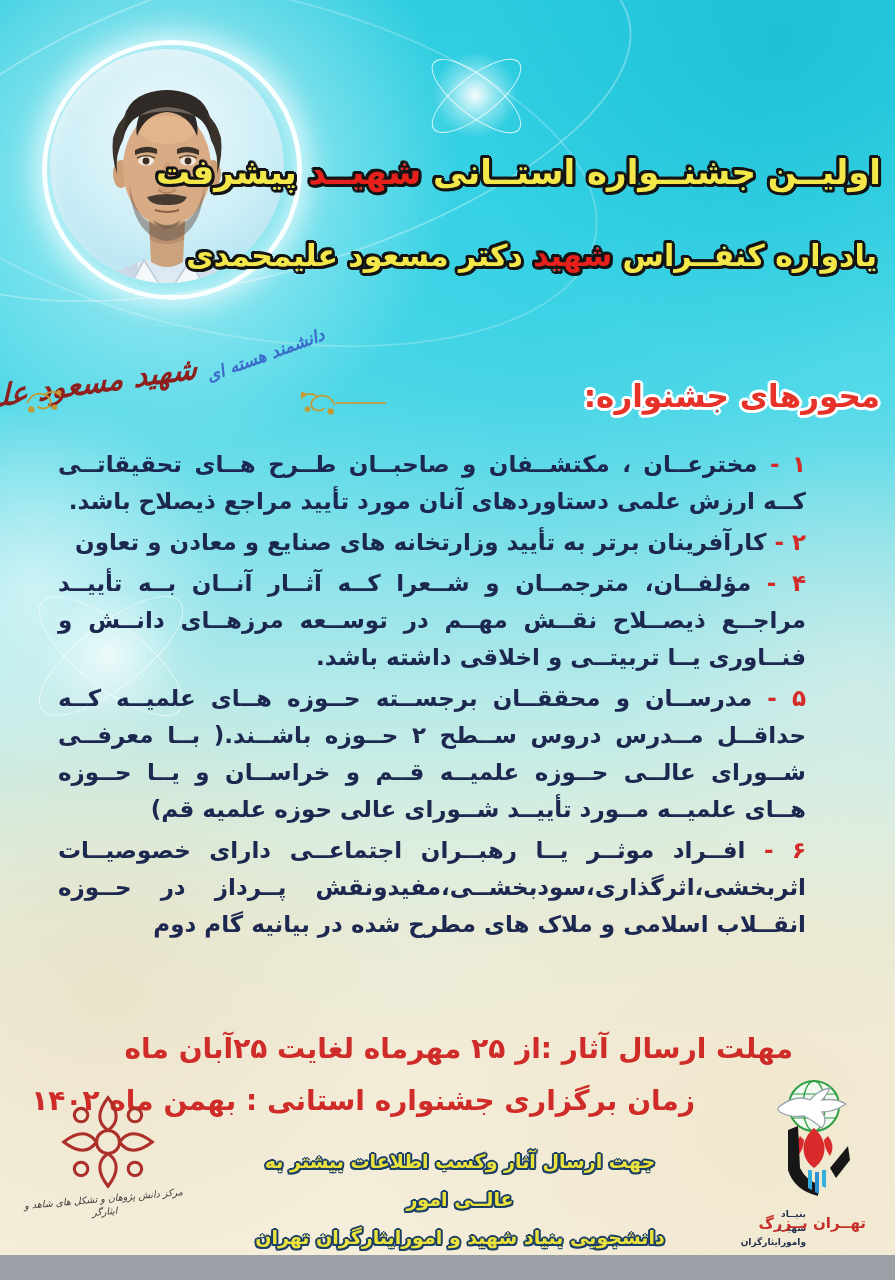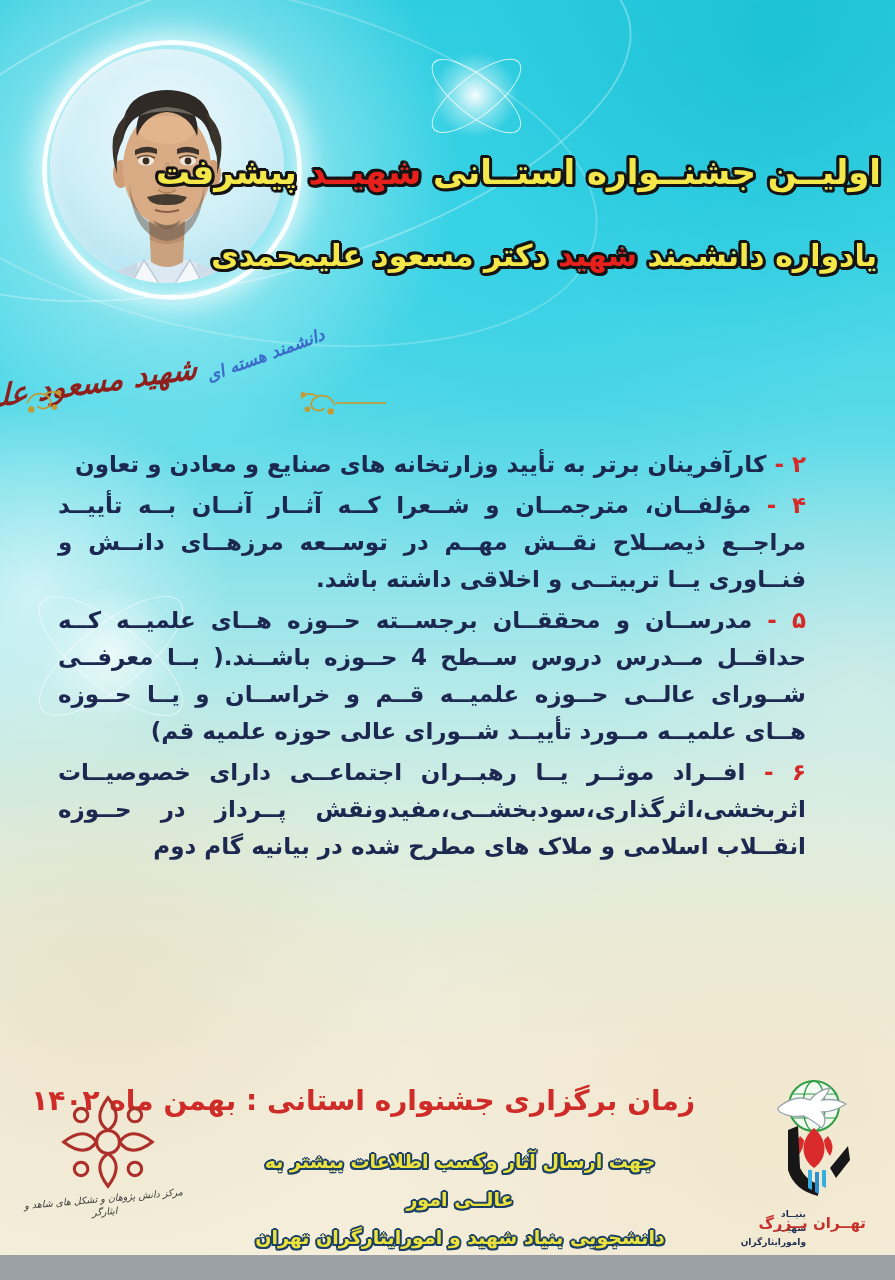--- a/index.html
+++ b/index.html
@@ -125,21 +125,21 @@
       <path d="M106,166 Q118,170 130,166" stroke="#8a5f48" stroke-width="2" fill="none"></path>
       <path d="M104,176 Q118,186 132,176 Q128,184 118,185 Q108,184 104,176 Z" fill="#5d5045" opacity="0.6"></path>
     </g>
   </svg>
   <div class="ring"></div>
 
   <div class="title-line title-1 o-black">
     <span class="yellow">اولیــن جشنــواره استــانی </span><span class="red-t">شهیــد</span><span class="yellow"> پیشرفت</span>
   </div>
   <div class="title-line title-2 o-black">
-    <span class="yellow">یادواره دانشمند </span><span class="red-t">شهید</span><span class="yellow"> دکتر مسعود علیمحمدی</span>
+    <span class="yellow">یادواره کنفــراس </span><span class="red-t">شهید</span><span class="yellow"> دکتر مسعود علیمحمدی</span>
   </div>
 
   <div class="calligraphy">
     <span class="callig-blue">دانشمند هسته ای</span>
     <span class="callig-red">شهید مسعود علیمحمدی</span>
   </div>
   <svg class="flourish flourish-l" viewBox="0 0 40 34">
     <g stroke="#c59a33" fill="none" stroke-width="1.6">
       <path d="M4,18 Q10,6 20,10 Q28,13 26,20 Q20,26 14,21"></path>
       <path d="M20,10 Q30,4 36,12"></path>
@@ -152,28 +152,31 @@
     <g stroke="#c59a33" fill="none" stroke-width="1.6">
       <path d="M4,18 Q10,6 20,10 Q28,13 26,20 Q20,26 14,21"></path>
       <path d="M20,10 Q30,4 36,12"></path>
       <circle cx="8" cy="24" r="2.2" fill="#c59a33"></circle>
       <circle cx="30" cy="22" r="1.8" fill="#c59a33"></circle>
       <circle cx="34" cy="8" r="1.6" fill="#c59a33"></circle>
     </g>
   </svg>
   <div class="gold-line"></div>
 
+  <div class="heading o-white">محورهای جشنواره:</div>
 
   <div class="items">
+    <div class="item"><span class="num">۱ -</span> <span>مخترعــان ، مکتشــفان و صاحبــان طــرح هــای تحقیقاتــی کــه ارزش علمی دستاوردهای آنان مورد تأیید مراجع ذیصلاح باشد.</span></div>
     <div class="item"><span class="num">۲ -</span> <span>کارآفرینان برتر به تأیید وزارتخانه های صنایع و معادن و تعاون</span></div>
     <div class="item"><span class="num">۴ -</span> <span>مؤلفــان، مترجمــان و شــعرا کــه آثــار آنــان بــه تأییــد مراجــع ذیصــلاح نقــش مهــم در توســعه مرزهــای دانــش و فنــاوری یــا تربیتــی و اخلاقی داشته باشد.</span></div>
-    <div class="item"><span class="num">۵ -</span> <span>مدرســان و محققــان برجســته حــوزه هــای علمیــه کــه حداقــل مــدرس دروس ســطح 4 حــوزه باشــند.( بــا معرفــی شــورای عالــی حــوزه علمیــه قــم و خراســان و یــا حــوزه هــای علمیــه مــورد تأییــد شــورای عالی حوزه علمیه قم)</span></div>
+    <div class="item"><span class="num">۵ -</span> <span>مدرســان و محققــان برجســته حــوزه هــای علمیــه کــه حداقــل مــدرس دروس ســطح ۲ حــوزه باشــند.( بــا معرفــی شــورای عالــی حــوزه علمیــه قــم و خراســان و یــا حــوزه هــای علمیــه مــورد تأییــد شــورای عالی حوزه علمیه قم)</span></div>
     <div class="item"><span class="num">۶ -</span> <span>افــراد موثــر یــا رهبــران اجتماعــی دارای خصوصیــات اثربخشی،اثرگذاری،سودبخشــی،مفیدونقش پــرداز در حــوزه انقــلاب اسلامی و ملاک های مطرح شده در بیانیه گام دوم</span></div>
   </div>
 
+  <div class="date-line date-1">مهلت ارسال آثار :از ۲۵ مهرماه لغایت ۲۵آبان ماه</div>
   <div class="date-line date-2">زمان برگزاری جشنواره استانی : بهمن ماه ۱۴۰۲</div>
 
   <svg class="left-logo" viewBox="0 0 110 104">
     <g fill="none" stroke="#ad2f2a" stroke-width="3.2">
       <circle cx="55" cy="52" r="12"></circle>
       <path d="M55,6 Q72,28 55,40 Q38,28 55,6 Z"></path>
       <path d="M101,52 Q79,69 67,52 Q79,35 101,52 Z"></path>
       <path d="M55,98 Q38,76 55,64 Q72,76 55,98 Z"></path>
       <path d="M9,52 Q31,35 43,52 Q31,69 9,52 Z"></path>
       <circle cx="83" cy="24" r="7"></circle>

